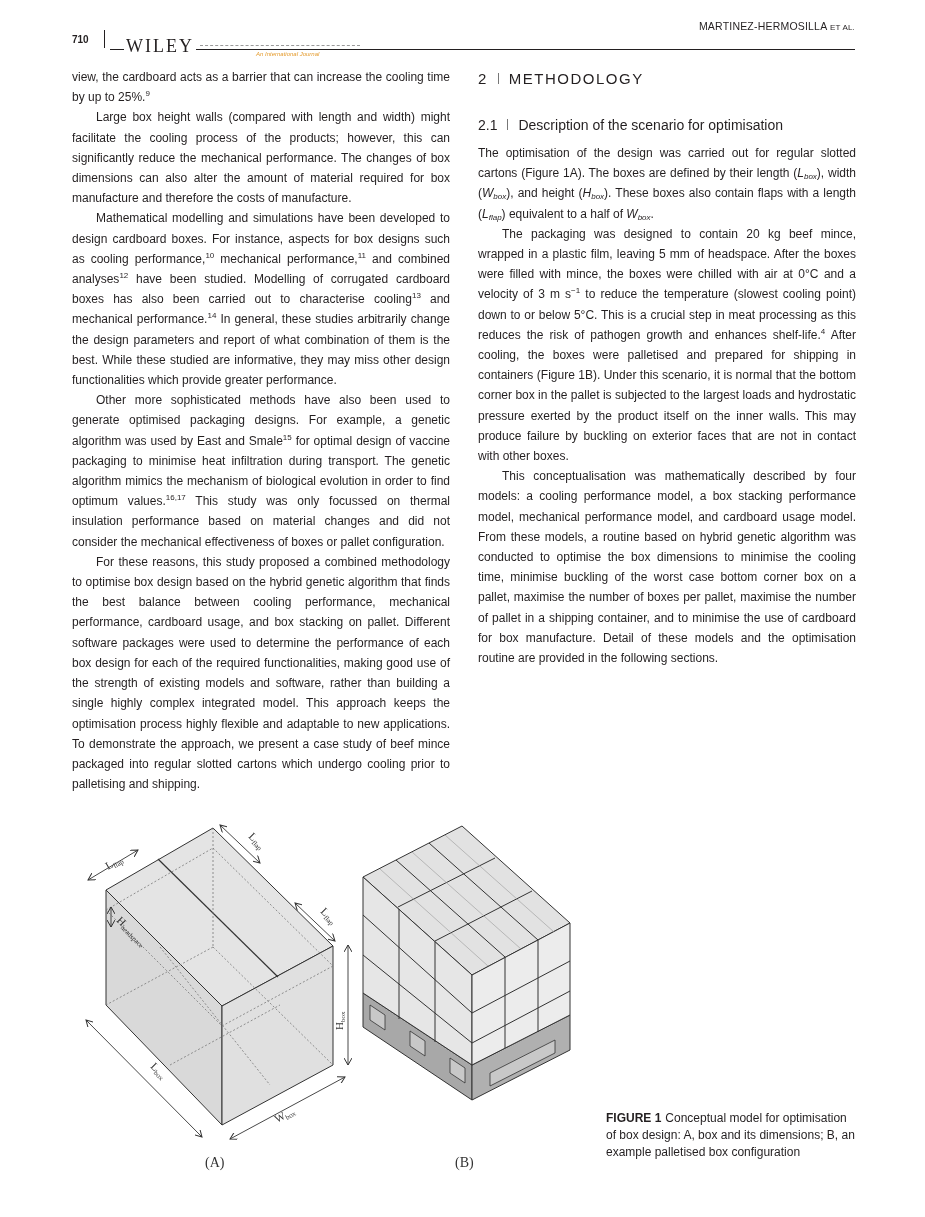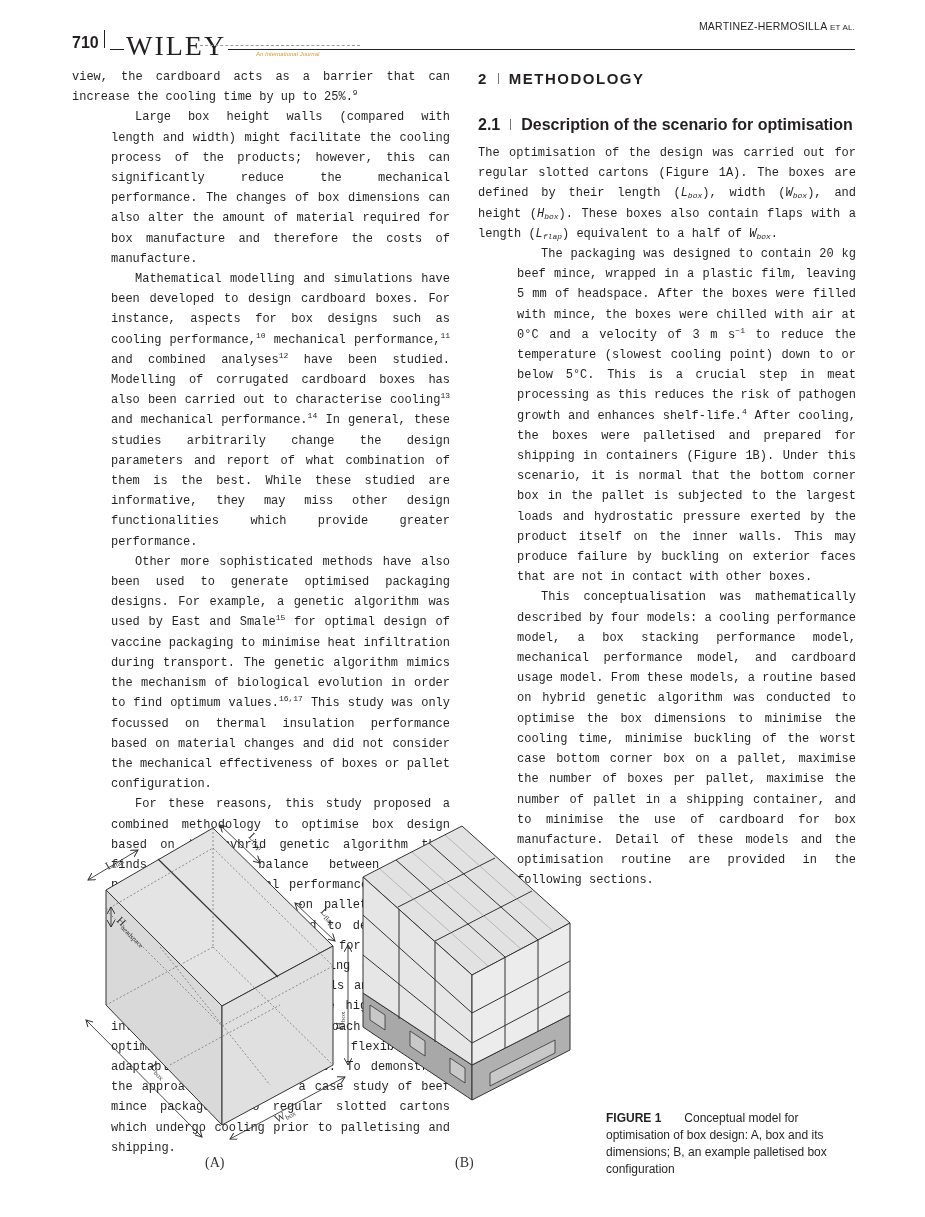--- a/index.html
+++ b/index.html
@@ -1,47 +1,47 @@
 <!DOCTYPE html>
 <html><head>
 <meta charset="utf-8">
 <style>
   html, body { margin: 0; padding: 0; background: #ffffff; }
   body { width: 925px; height: 1217px; position: relative; overflow: hidden;
          font-family: "Liberation Sans", sans-serif; color: #231f20; }
   .abs { position: absolute; }
 
   
-  .page-num { left: 72px; top: 34px; font-size: 16px; font-weight: bold; }
+  .page-num { left: 72px; top: 34px; font-size: 10px; font-weight: bold; }
   .hdr-vbar { left: 104px; top: 30px; width: 1px; height: 18px; background: #231f20; }
   .hdr-line { left: 110px; top: 49px; width: 745px; height: 1px; background: #231f20; }
-  .logo { left: 124px; top: 35px; font-family: "Liberation Serif", serif; font-size: 28px; letter-spacing: 2px; background: #fff; padding: 0 2px; line-height: 22px; }
+  .logo { left: 124px; top: 35px; font-family: "Liberation Serif", serif; font-size: 18px; letter-spacing: 2px; background: #fff; padding: 0 2px; line-height: 22px; }
   .journal-dash { left: 200px; top: 45px; width: 160px; height: 0; border-top: 1px dashed #9a9a9a; }
   .journal-sub { left: 256px; top: 51px; font-size: 6px; color: #e49b2d; font-style: italic; }
   .running-head { right: 70px; top: 20px; font-size: 10.5px; letter-spacing: 0.2px; text-align: center; }
   .running-head .sc { font-size: 8px; }
 
   
   .col { width: 378px; font-size: 12px; line-height: 20.2px; text-align: justify; }
-  .col p { margin: 0; text-indent: 0; font-family: Liberation Mono, monospace; }
-  .col p.ind { text-indent: 24px; margin-left: 39px; }
+  .col p { margin: 0; text-indent: 0; }
+  .col p.ind { text-indent: 24px; }
   .col-left { left: 72px; top: 67px; }
   .col-right { left: 478px; top: 67px; }
   sup { font-size: 8px; line-height: 0; vertical-align: 5px; }
   sub { font-size: 8px; line-height: 0; vertical-align: -2px; }
 
-  .sec-h { font-size: 15px; font-weight: bold; letter-spacing: 1.5px; margin: 0 0 22px 0; line-height: 24px; }
-  .subsec-h { font-size: 16px; font-weight: bold; margin: 0 0 6px 0; line-height: 24px; }
+  .sec-h { font-size: 15px; font-weight: normal; letter-spacing: 1.5px; margin: 0 0 22px 0; line-height: 24px; }
+  .subsec-h { font-size: 14px; font-weight: normal; margin: 0 0 6px 0; line-height: 24px; }
   .sep { display: inline-block; width: 1px; height: 11px; background: #777; margin: 0 10px; vertical-align: 0px; }
   .gap-big { height: 30px; }
 
   
   .figure { left: 70px; top: 815px; width: 530px; height: 365px; }
   .fig-caption { left: 606px; top: 1110px; width: 250px; font-size: 12px; line-height: 17px; }
-  .fig-caption b { font-weight: bold; margin-right: 23px; }
+  .fig-caption b { font-weight: bold; margin-right: 4px; }
   .panel-label { font-family: "Liberation Serif", serif; font-size: 14px; }
 </style>
 </head>
 <body>
 
 <div class="abs page-num">710</div>
 <div class="abs hdr-vbar"></div>
 <div class="abs hdr-line"></div>
 <div class="abs logo">WILEY</div>
 <div class="abs journal-dash"></div>

